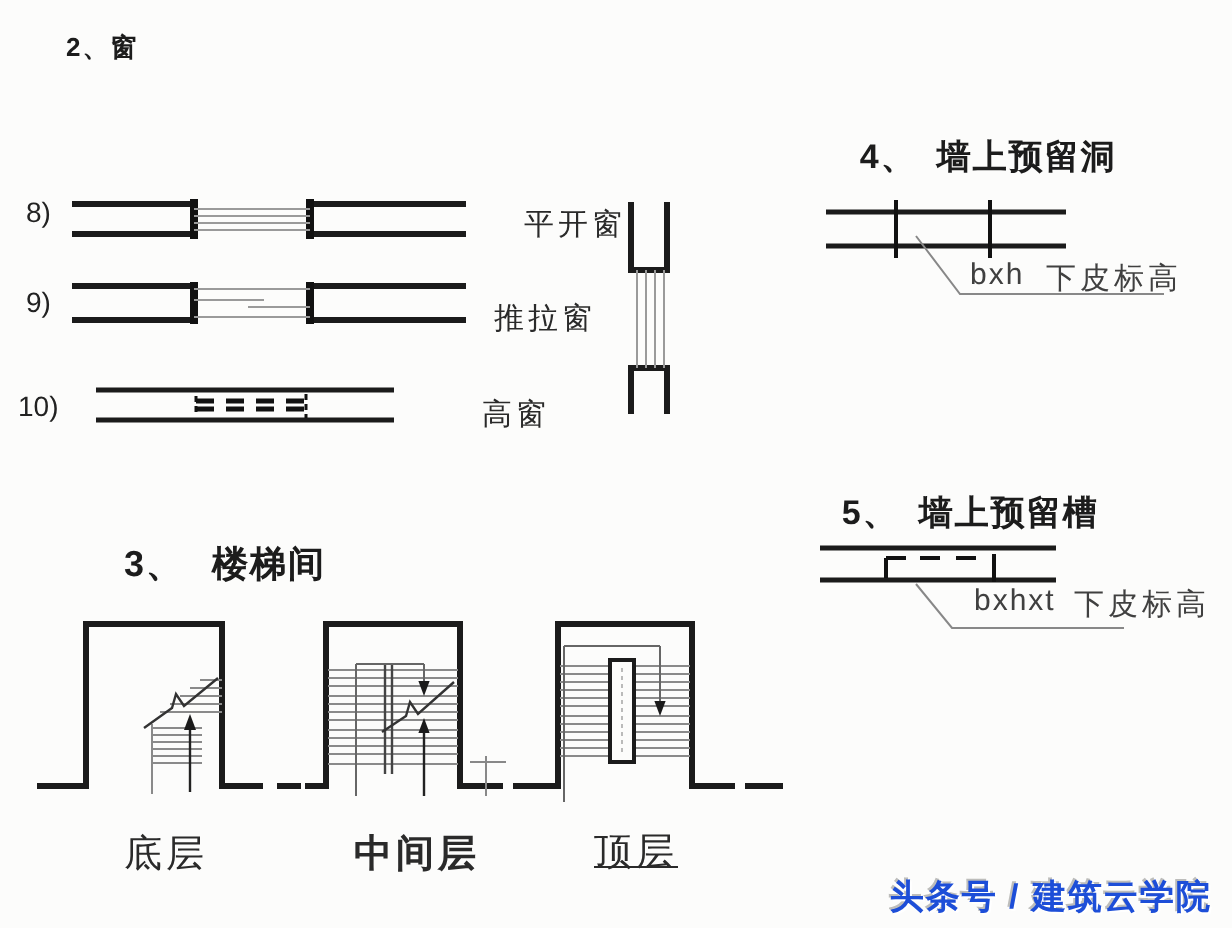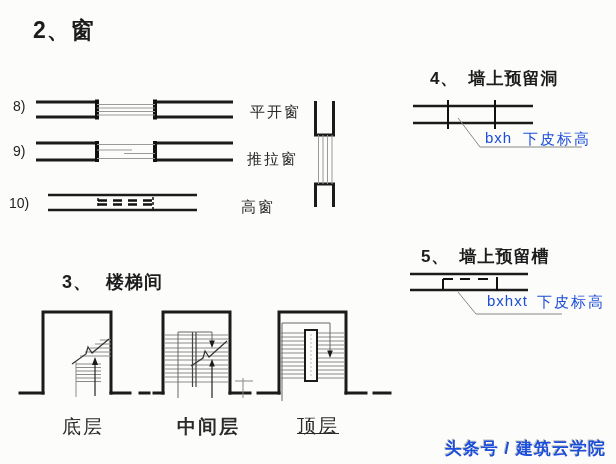--- a/index.html
+++ b/index.html
@@ -4,26 +4,26 @@
 <style>
   html,body{margin:0;padding:0;background:#e9e9e9;}
   .canvas{
     position:relative;width:616px;height:464px;margin:0 auto;
     background:#fcfcfb;overflow:hidden;
     font-family:"Liberation Sans","DejaVu Sans",sans-serif;
     color:#1c1c1c;
   }
   .abs{position:absolute;white-space:pre;}
   .sec-title{font-weight:700;letter-spacing:1px;}
-  .t19{font-size:23px;}
+  .t19{font-size:13px;}
   .t18{font-size:18px;}
   .t17{font-size:17px;}
   .num-label{font-size:14px;color:#222;}
   .sym-label{font-size:15px;color:#2a2a2a;letter-spacing:2px;}
-  .dim-label{font-size:15px;color:#1d4ed8;letter-spacing:1px;}
+  .dim-label{font-size:15px;color:#404040;letter-spacing:1px;}
   .floor-label{font-size:19px;color:#2a2a2a;letter-spacing:2px;}
   .watermark{
     font-size:17px;font-weight:700;letter-spacing:1px;
     color:#1d4ed8;
     text-shadow:1px 1px 0 #ffffff,-1px -1px 0 #bdbdbb;
   }
   svg{position:absolute;display:block;}
 </style>
 </head>
 <body>
@@ -47,21 +47,21 @@
       <line x1="69" y1="4.5" x2="69" y2="24.5"></line>
         <line x1="127" y1="4.5" x2="127" y2="24.5"></line>
     </g>
     <g stroke="#9a9a9a" stroke-width="1">
       <line x1="69" y1="9.5" x2="127" y2="9.5"></line>
         <line x1="69" y1="13" x2="127" y2="13"></line>
       <line x1="69" y1="16.5" x2="127" y2="16.5"></line>
         <line x1="69" y1="20" x2="127" y2="20"></line>
     </g>
   </svg>
-  <div class="abs sym-label" style="left:250px;top:103px;">平开窗</div>
+  <div class="abs sym-label" style="left:262px;top:103px;">平开窗</div>
 
   <svg style="left:28px;top:138px;" width="212" height="28" viewBox="0 0 212 28">
     <g stroke="#1b1b1b" stroke-width="3">
       <line x1="8" y1="5" x2="69" y2="5"></line>
         <line x1="8" y1="22" x2="69" y2="22"></line>
       <line x1="127" y1="5" x2="205" y2="5"></line>
         <line x1="127" y1="22" x2="205" y2="22"></line>
     </g>
     <g stroke="#111" stroke-width="4">
       <line x1="69" y1="3" x2="69" y2="24"></line>

